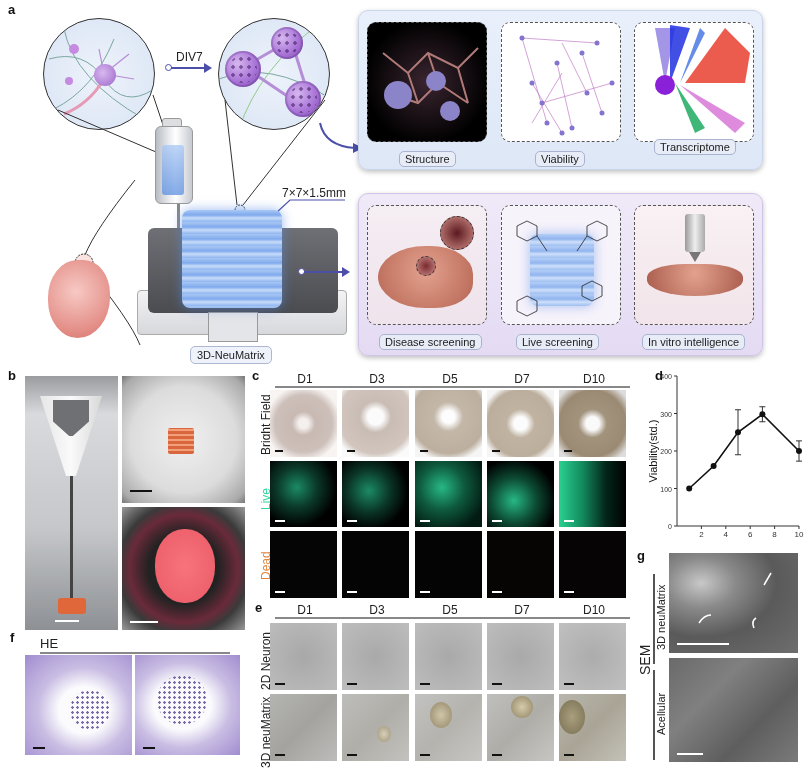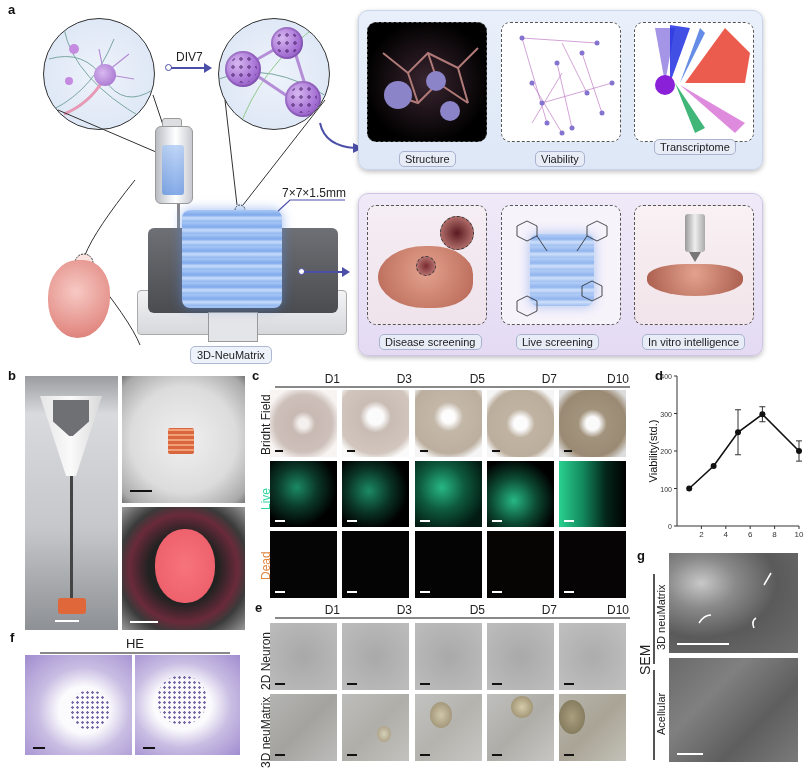--- a/index.html
+++ b/index.html
@@ -38,21 +38,21 @@
   .app-box.top { background: linear-gradient(180deg,#e9f0fb,#dde7f6); border:1px solid #c9d5ea; }
   .app-box.bot { background: linear-gradient(180deg,#efe9f8,#e4dbf3); border:1px solid #d0c5e6; }
   .tile { position:absolute; border:1.5px dashed #555; border-radius:9px; overflow:hidden; }
   .tile-label { position:absolute; font-size:11px; background:#e8ecf7; border:1px solid #a9b3cf;
     border-radius:5px; padding:1px 5px; white-space:nowrap; }
 
   
   .img { position:absolute; overflow:hidden; }
   .scalebar { position:absolute; height:2px; background:#fff; }
   .scalebar.dark { background:#111; }
-  .col-header { position:absolute; font-size:12px; text-align:right; }
+  .col-header { position:absolute; font-size:12px; text-align:center; }
   .rule { position:absolute; height:1.5px; background:#888; }
   .row-label { position:absolute; font-size:12px; transform-origin: left top; transform: rotate(-90deg); white-space:nowrap; }
 
   
   .chart-text { font-family: "Liberation Sans", sans-serif; }
 </style>
 </head>
 <body>
 
 <div class="panel-letter" style="left:8px;top:2px;">a</div>
@@ -379,21 +379,21 @@
 <div class="img" style="left:487px;top:694px;width:67px;height:67px;background:linear-gradient(135deg,#bfbfbd,#aeada8,#c7c6c2);">
   <div class="abs" style="left:24px;top:2px;width:22px;height:22px;border-radius:50%;background:radial-gradient(#d5cba9,#8f8264);"></div>
   <div class="scalebar dark" style="left:5px;top:60px;width:10px;"></div>
   </div>
 <div class="img" style="left:559px;top:694px;width:67px;height:67px;background:linear-gradient(135deg,#b8b6ad,#a9a495,#c3c1b8);">
   <div class="abs" style="left:0px;top:6px;width:26px;height:34px;border-radius:50%;background:radial-gradient(#a9a07e,#786d52);"></div>
   <div class="scalebar dark" style="left:5px;top:60px;width:10px;"></div>
   </div>
 
 <div class="panel-letter" style="left:10px;top:630px;">f</div>
-<div class="abs" style="left:40px;top:636px;width:190px;text-align:center;font-size:13px;">HE</div>
+<div class="abs" style="left:40px;top:636px;width:190px;text-align:left;font-size:13px;">HE</div>
 <div class="rule" style="left:40px;top:652px;width:190px;"></div>
 <div class="img" style="left:25px;top:655px;width:107px;height:100px;background:radial-gradient(ellipse at 55% 55%,#fbfbfd 30%,#c9bde3 55%,#a08ccf 100%);">
   <div class="abs" style="left:45px;top:35px;width:40px;height:40px;border-radius:50%;background:radial-gradient(circle,#7b6aa8 1px,transparent 1.5px) 0 0/5px 5px;"></div>
   <div class="scalebar dark" style="left:8px;top:92px;width:12px;"></div>
 </div>
 <div class="img" style="left:135px;top:655px;width:105px;height:100px;background:radial-gradient(ellipse at 45% 50%,#fbfbfd 35%,#c9bde3 60%,#a08ccf 100%);">
   <div class="abs" style="left:22px;top:20px;width:50px;height:50px;border-radius:50%;background:radial-gradient(circle,#7b6aa8 1px,transparent 1.5px) 0 0/5px 5px;"></div>
   <div class="scalebar dark" style="left:8px;top:92px;width:12px;"></div>
 </div>
 

